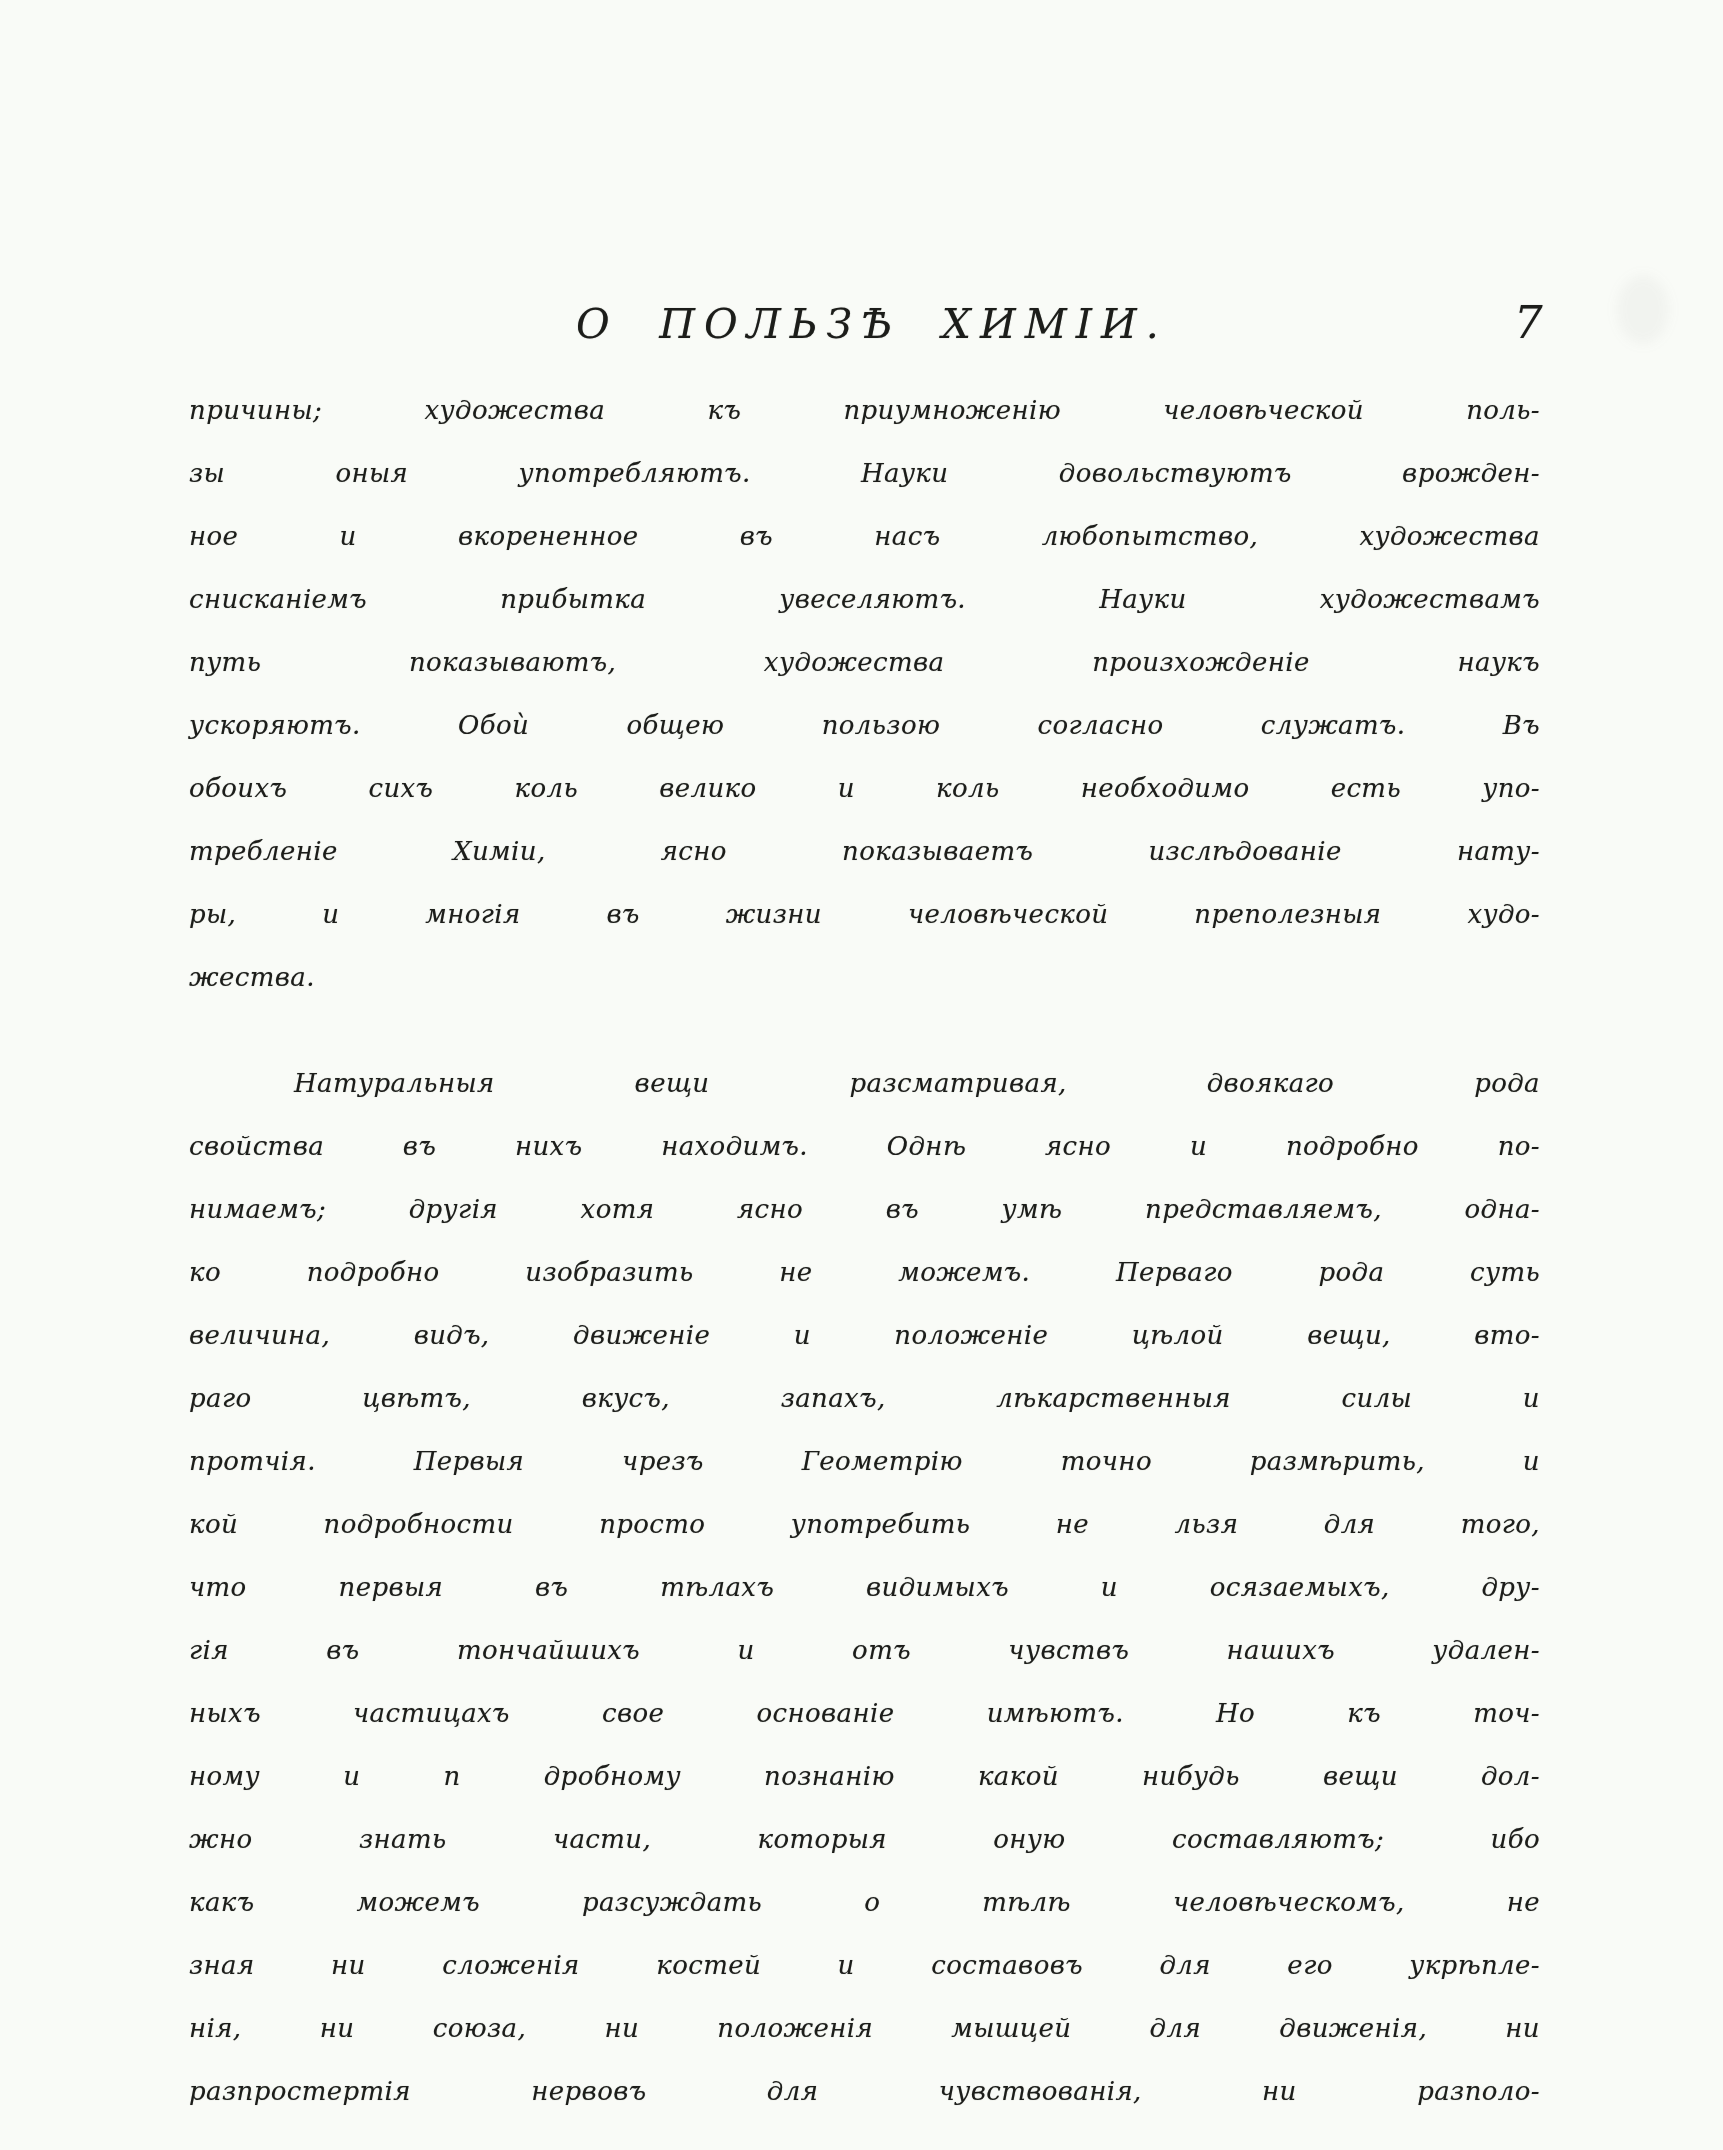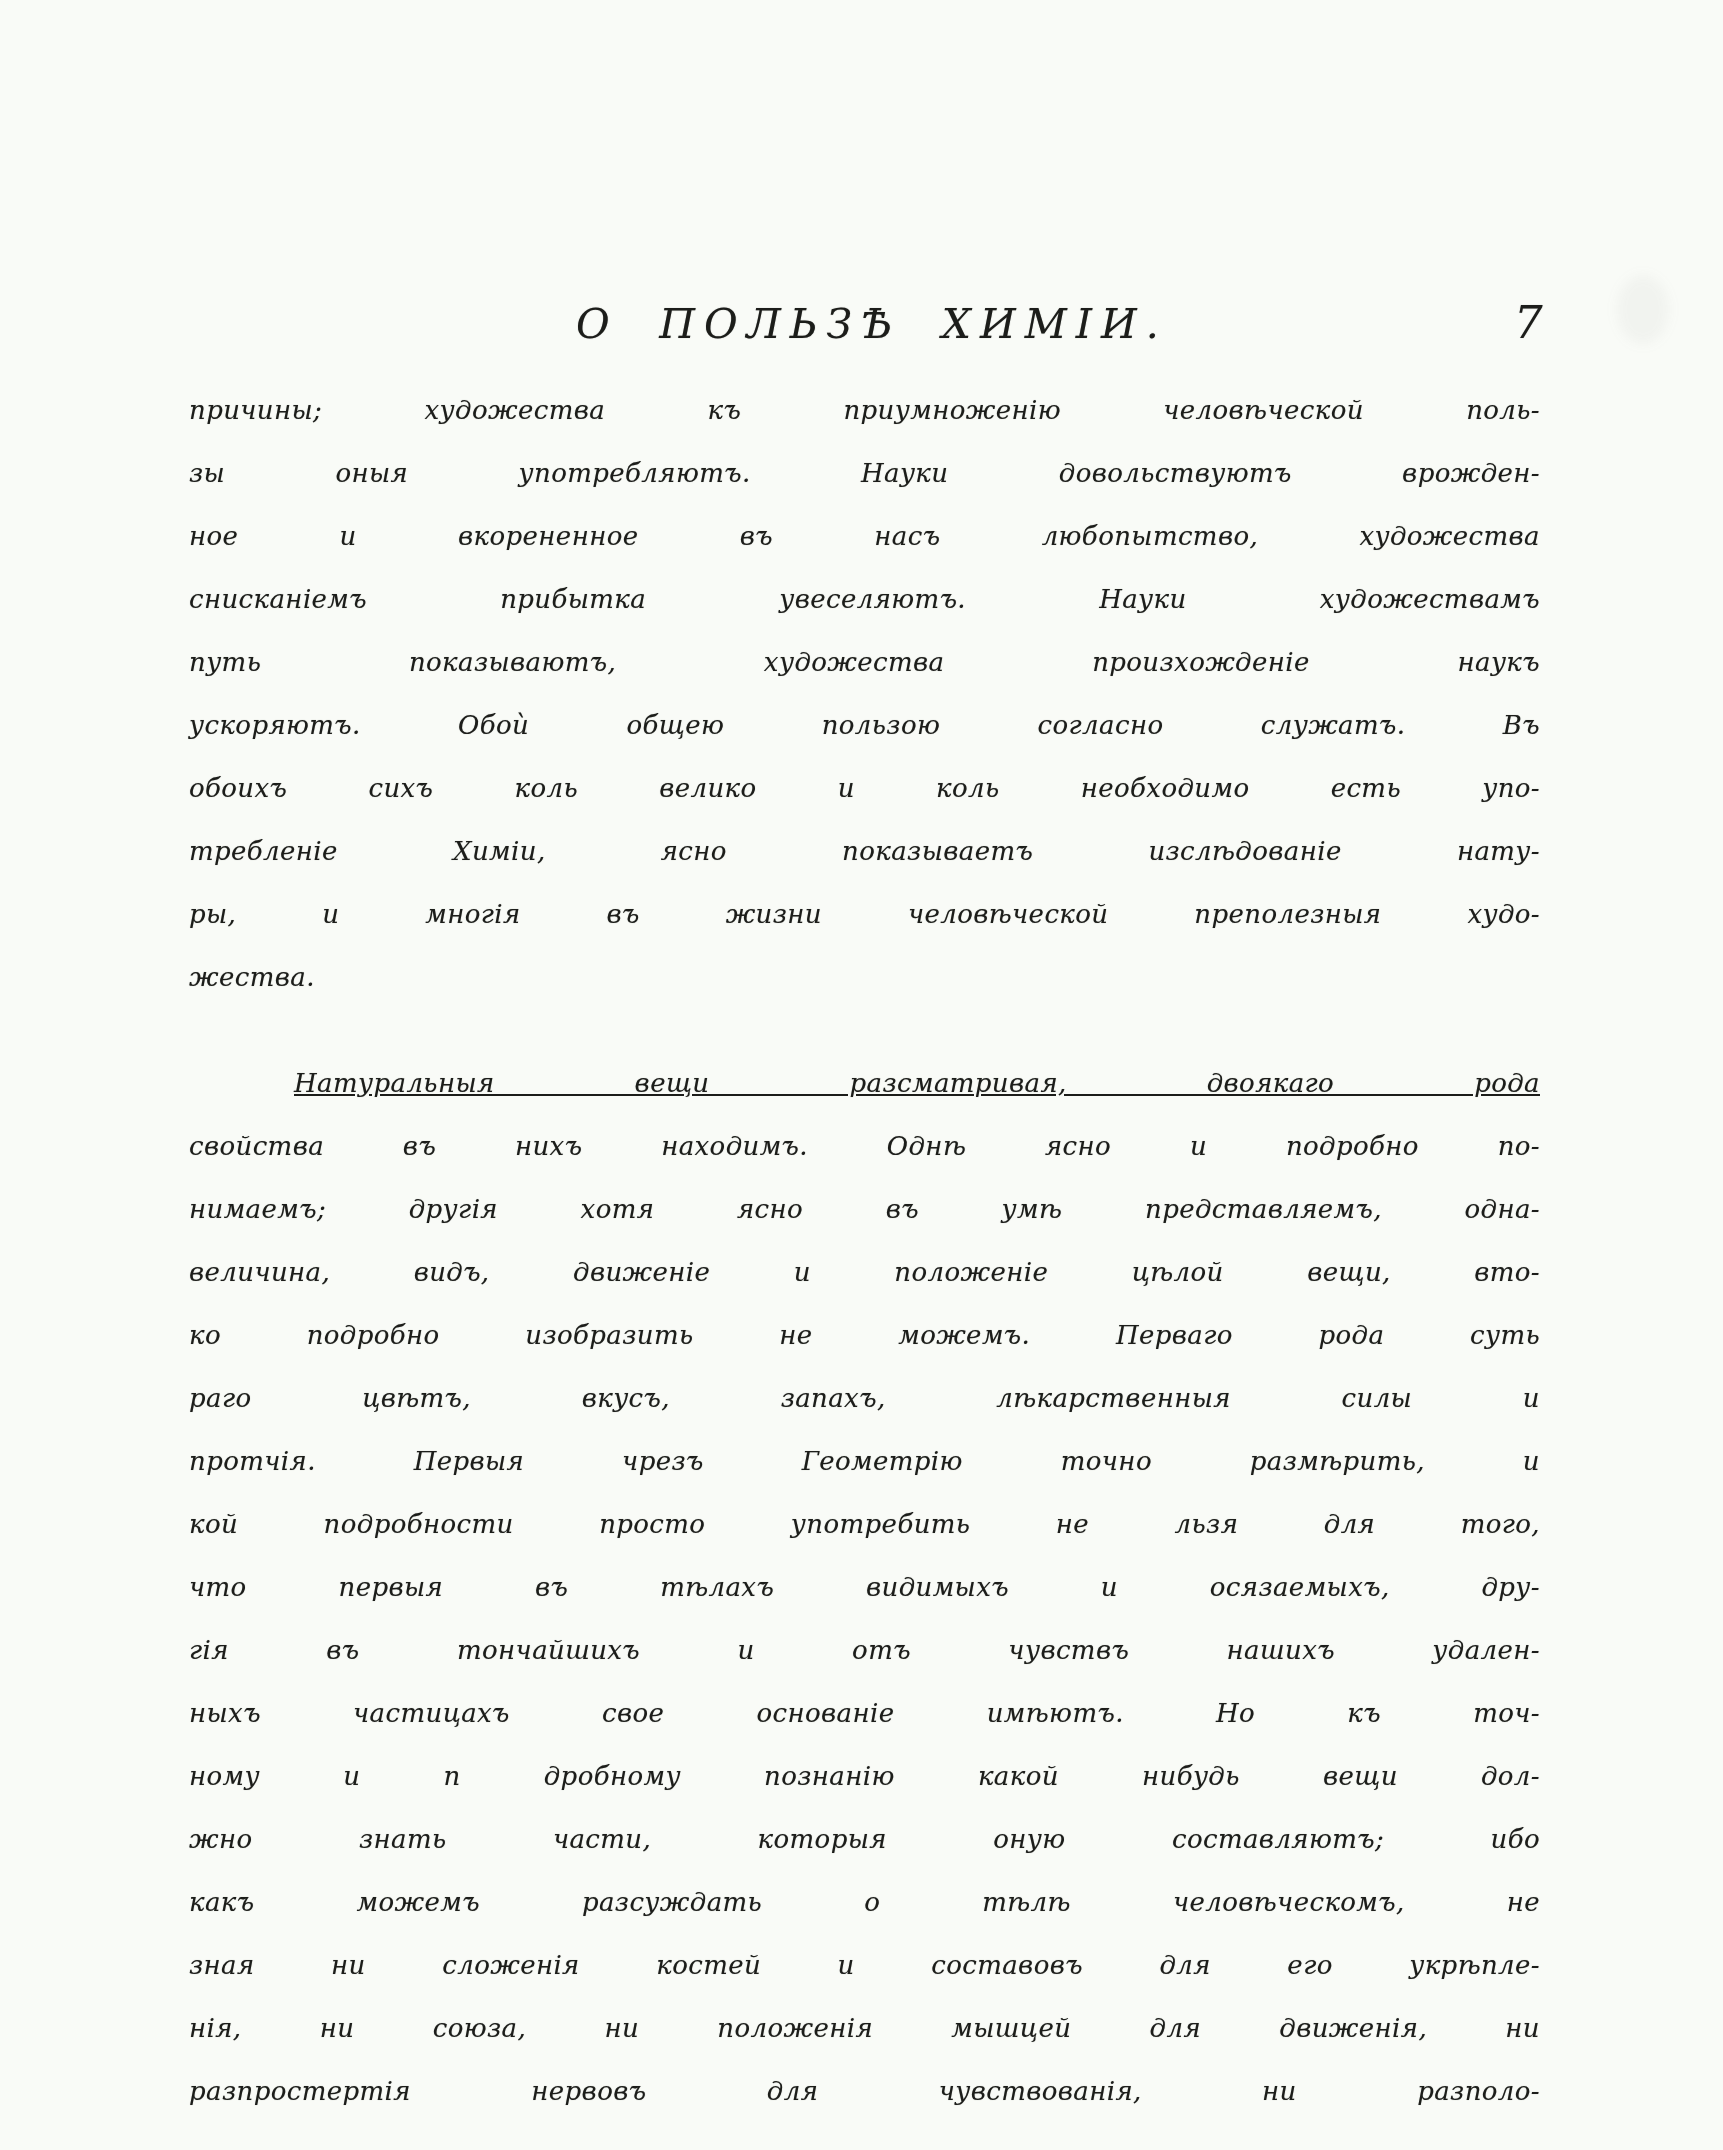--- a/index.html
+++ b/index.html
@@ -58,21 +58,20 @@
     white-space: normal;
     overflow: visible;
     text-shadow: 0 0 0.9px rgba(30,32,28,0.4);
   }
   .line.flush {
     text-align: center;
     text-align-last: left;
   }
   .line.indent {
     text-indent: 105px;
-    text-decoration: underline;
   }
   
   .smudge {
     position: absolute;
     border-radius: 50%;
     background: rgba(120,125,118,0.06);
     filter: blur(6px);
   }
   .smudge.s2 { left: 1617px; top: 275px;  width: 52px; height: 69px; }
 </style>
@@ -96,22 +95,22 @@
       <div class="line">обоихъ сихъ коль велико и коль необходимо есть упо-</div>
       <div class="line">требленіе Химіи, ясно показываетъ изслѣдованіе нату-</div>
       <div class="line">ры, и многія въ жизни человѣческой преполезныя худо-</div>
       <div class="line flush">жества.</div>
     </div>
 
     <div class="para para2">
       <div class="line indent">Натуральныя вещи разсматривая, двоякаго рода</div>
       <div class="line">свойства въ нихъ находимъ. Однѣ ясно и подробно по-</div>
       <div class="line">нимаемъ; другія хотя ясно въ умѣ представляемъ, одна-</div>
+      <div class="line">ко подробно изобразить не можемъ. Перваго рода суть</div>
       <div class="line">величина, видъ, движеніе и положеніе цѣлой вещи, вто-</div>
-      <div class="line">ко подробно изобразить не можемъ. Перваго рода суть</div>
       <div class="line">раго цвѣтъ, вкусъ, запахъ, лѣкарственныя силы и</div>
       <div class="line">протчія. Первыя чрезъ Геометрію точно размѣрить, и</div>
       <div class="line">кой подробности просто употребить не льзя для того,</div>
       <div class="line">что первыя въ тѣлахъ видимыхъ и осязаемыхъ, дру-</div>
       <div class="line">гія въ тончайшихъ и отъ чувствъ нашихъ удален-</div>
       <div class="line">ныхъ частицахъ свое основаніе имѣютъ. Но къ точ-</div>
       <div class="line">ному и п дробному познанію какой нибудь вещи дол-</div>
       <div class="line">жно знать части, которыя оную составляютъ; ибо</div>
       <div class="line">какъ можемъ разсуждать о тѣлѣ человѣческомъ, не</div>
       <div class="line">зная ни сложенія костей и составовъ для его укрѣпле-</div>

